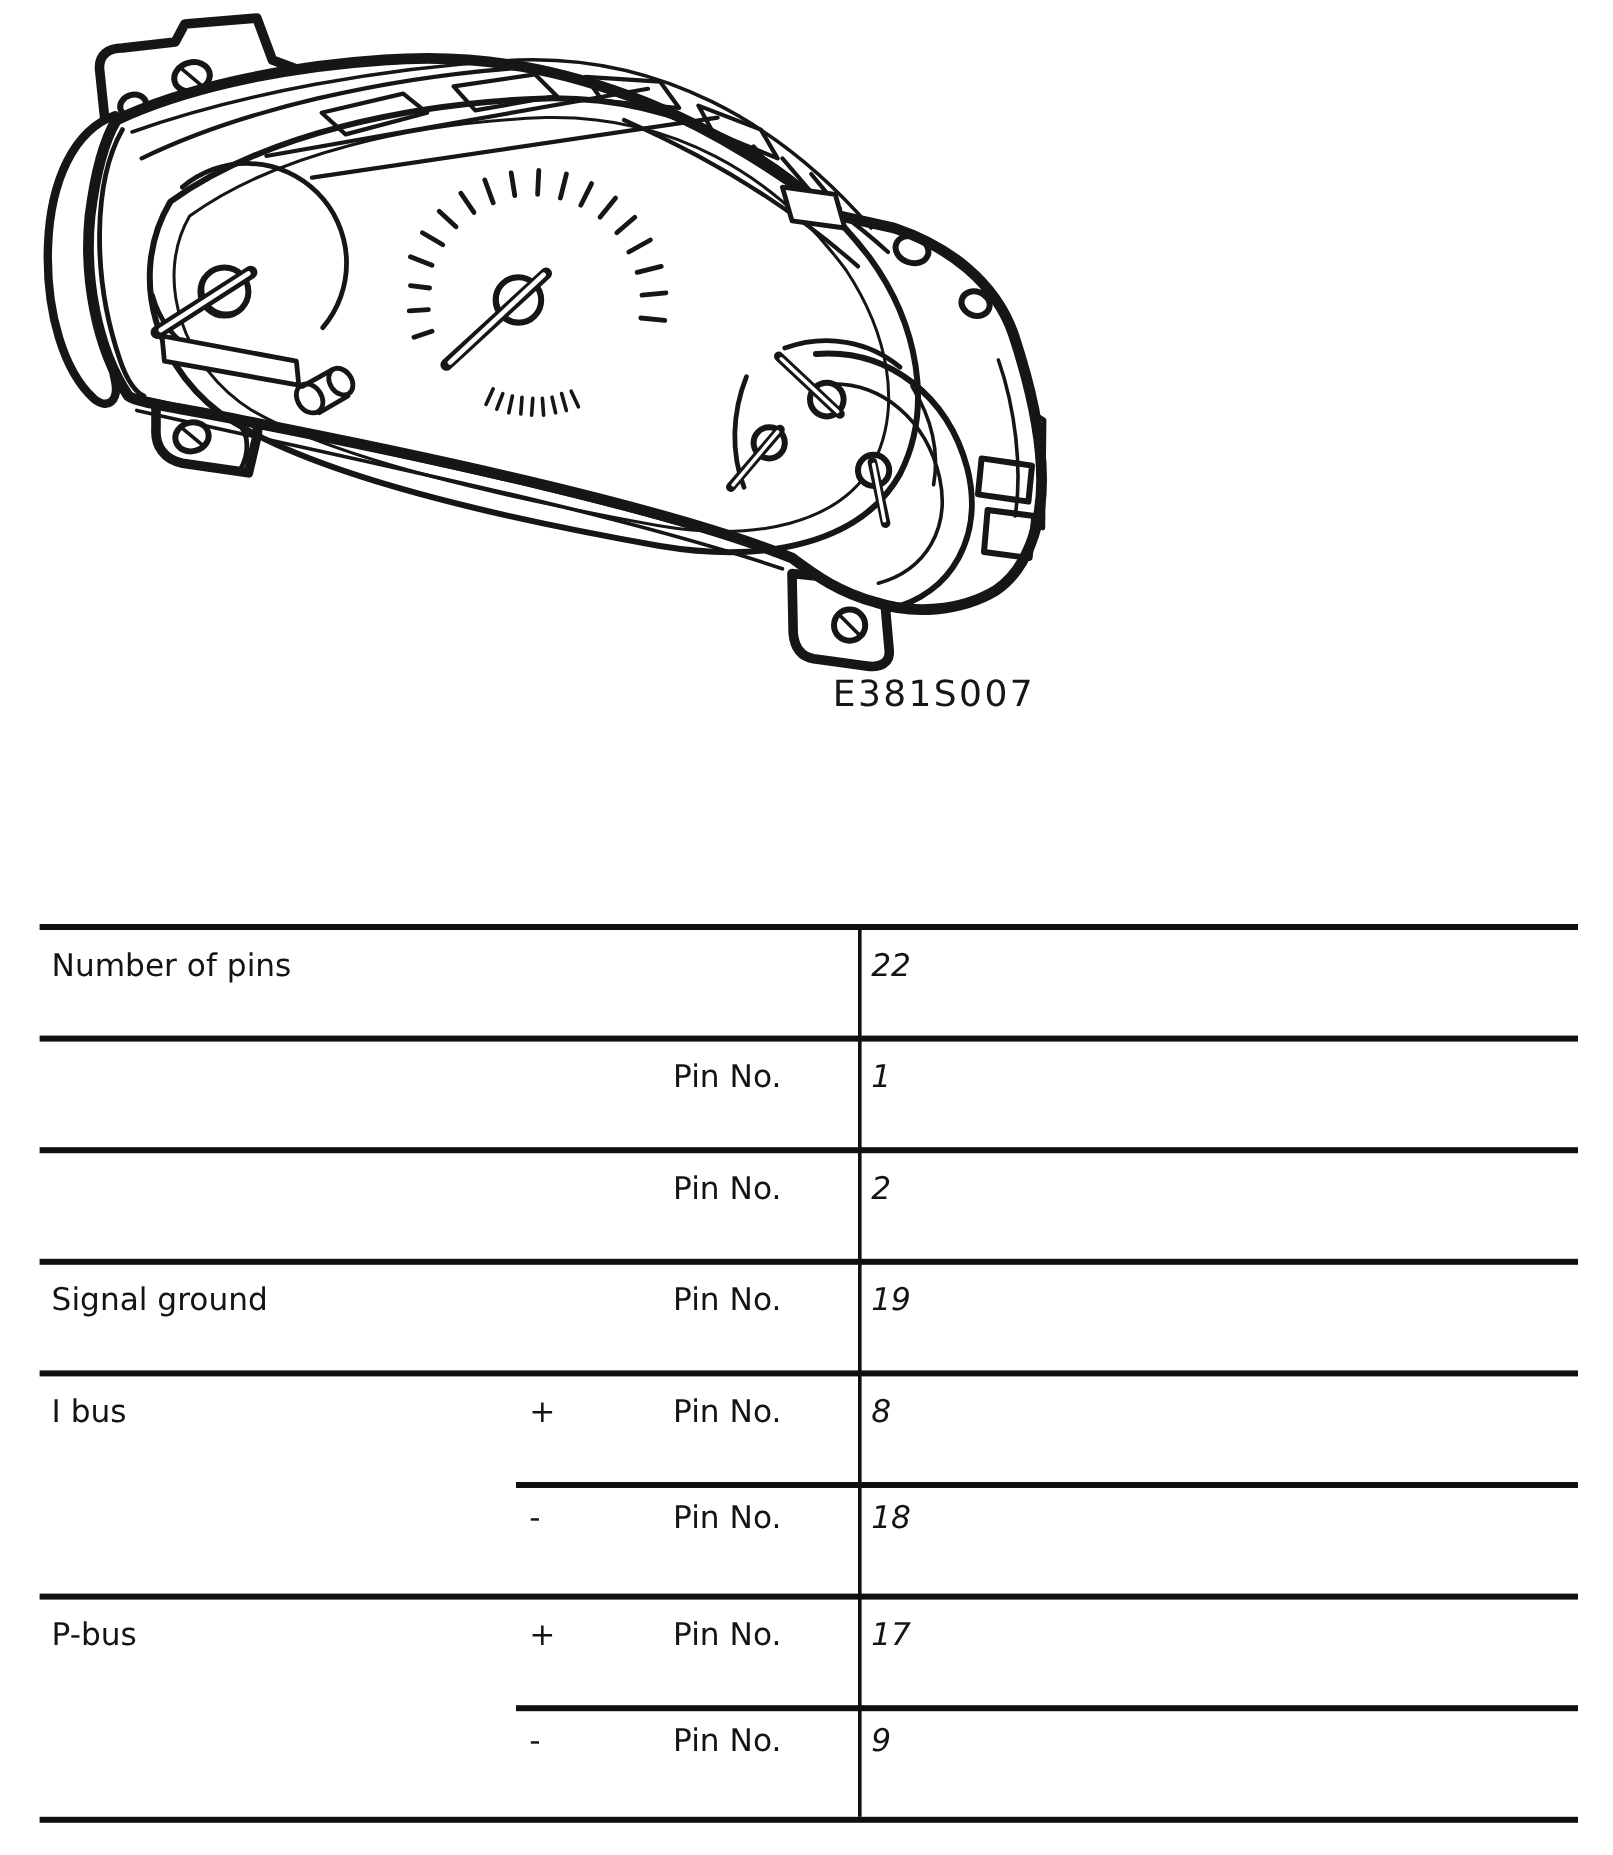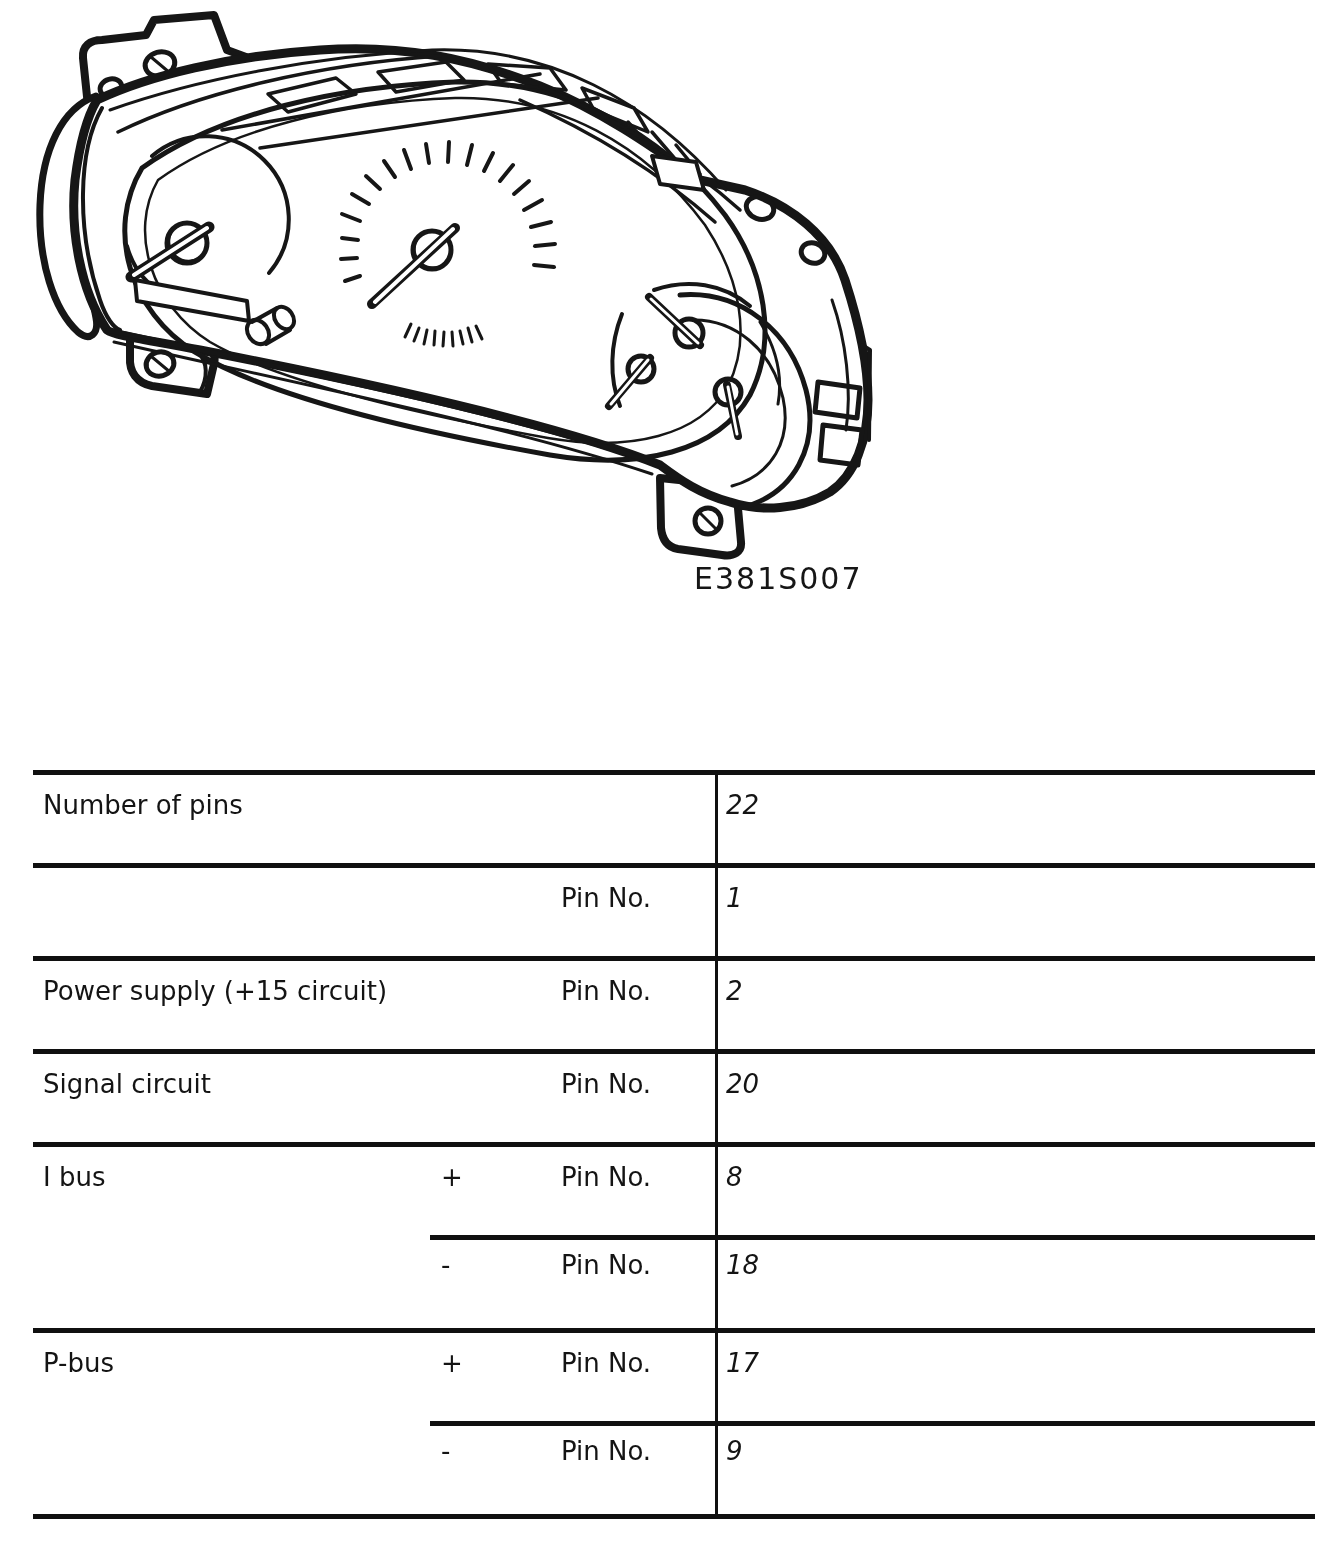--- a/index.html
+++ b/index.html
@@ -177,31 +177,30 @@
       <span class="c-val">22</span>
     </div>
 
     <div class="trow full">
       <span class="c-sign"></span>
       <span class="c-pin">Pin No.</span>
       <span class="c-val">1</span>
     </div>
 
     <div class="trow full">
-      <span class="c-label">Power supply (+15 circuit)</span>
       <span class="c-sign"></span>
       <span class="c-pin">Pin No.</span>
       <span class="c-val">2</span>
     </div>
 
     <div class="trow full">
-      <span class="c-label">Signal circuit</span>
-      <span class="c-sign"></span>
-      <span class="c-pin">Pin No.</span>
-      <span class="c-val">20</span>
+      <span class="c-label">Signal ground</span>
+      <span class="c-sign"></span>
+      <span class="c-pin">Pin No.</span>
+      <span class="c-val">19</span>
     </div>
 
     <div class="trow full">
       <span class="c-label">I bus</span>
       <span class="c-sign">+</span>
       <span class="c-pin">Pin No.</span>
       <span class="c-val">8</span>
     </div>
 
     <div class="trow sub">

